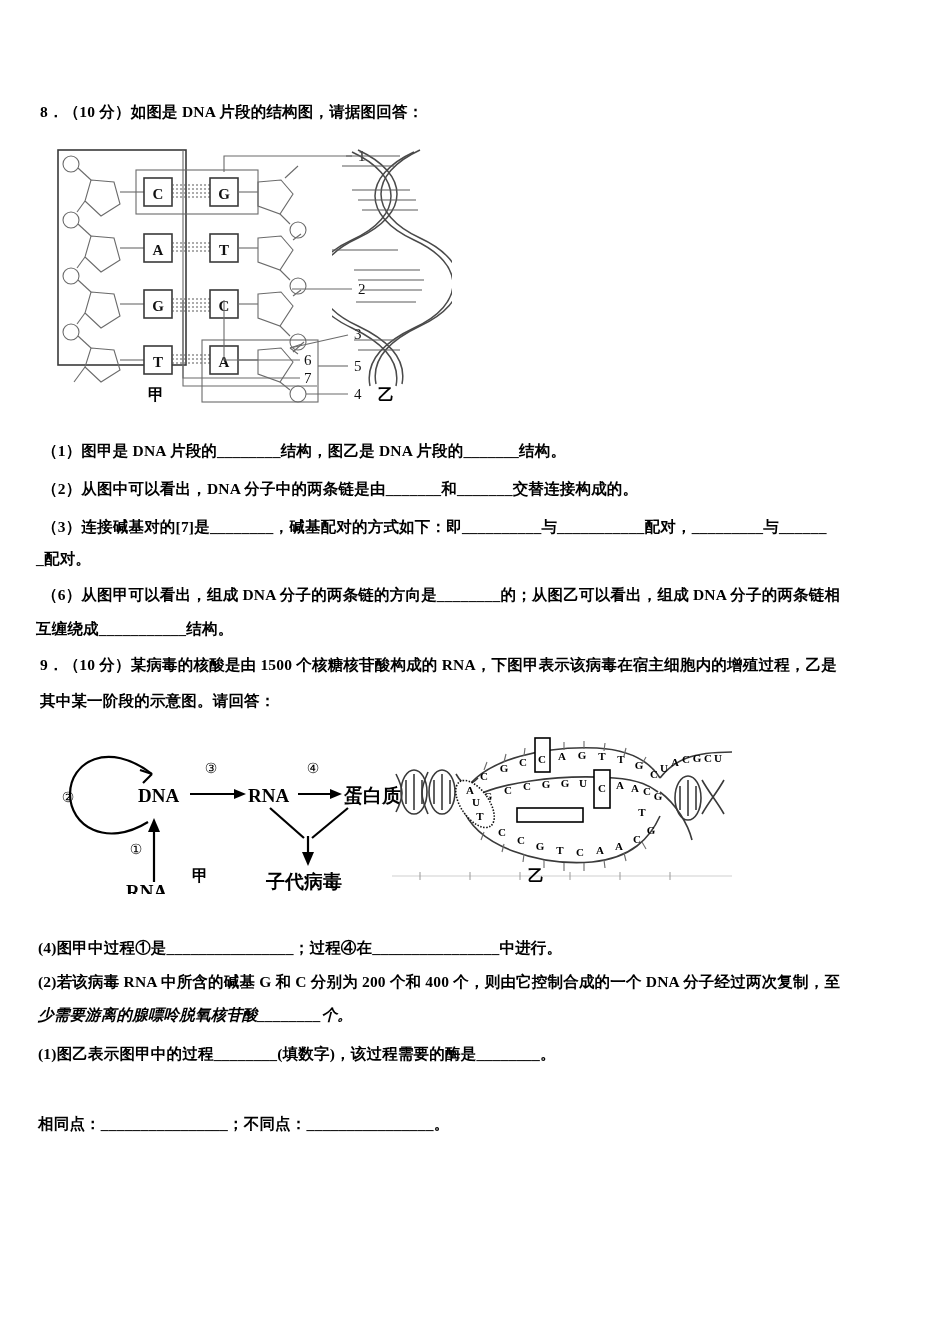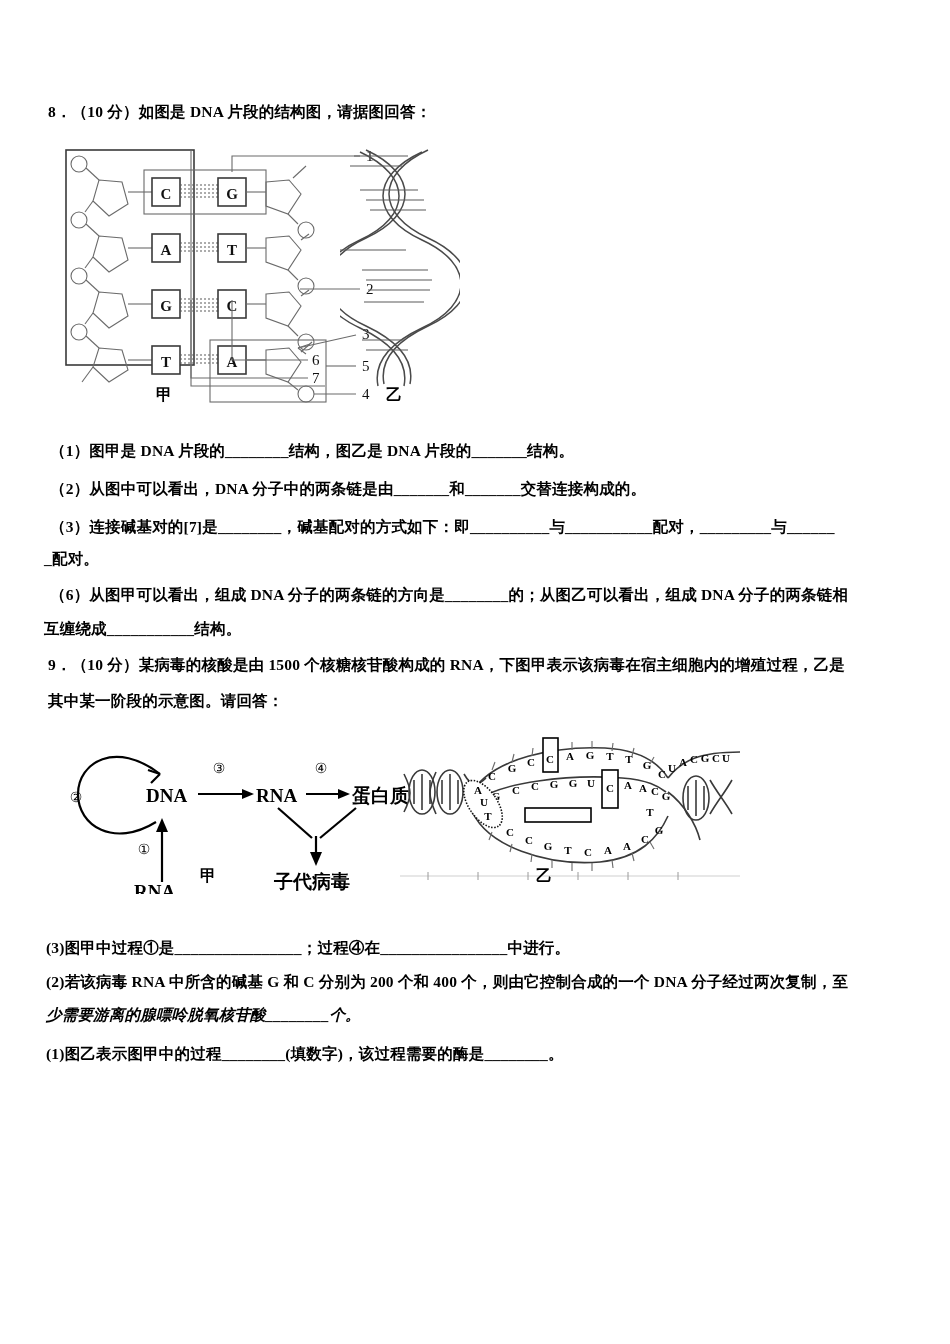--- a/index.html
+++ b/index.html
@@ -10,21 +10,21 @@
   body {
     width: 950px;
     height: 1344px;
     position: relative;
     font-family: "Liberation Serif", "DejaVu Serif", serif;
     color: #000000;
     overflow: hidden;
   }
   .page {
     position: absolute;
-    left: 8px; top: 0;
+    left: 0; top: 0;
     width: 839px;
     height: 1344px;
   }
 
   
   .qline {
     position: absolute;
     font-size: 15.5px;
     line-height: 21px;
     letter-spacing: 0.2px;
@@ -394,19 +394,20 @@
         <line x1="78" y1="142" x2="78" y2="150"></line>
         <line x1="128" y1="142" x2="128" y2="150"></line>
         <line x1="178" y1="142" x2="178" y2="150"></line>
         <line x1="228" y1="142" x2="228" y2="150"></line>
         <line x1="278" y1="142" x2="278" y2="150"></line>
       </g>
     </svg>
   </div>
   <div class="figlabel" style="left:528px; top:866px;">乙</div>
 
-  <div class="qline bold" style="left:38px; top:937px;">(3)图甲中过程①是________________；过程④在________________中进行。</div>
+  <div class="qline bold" style="left:38px; top:937px;">(4)图甲中过程①是________________；过程④在________________中进行。</div>
   <div class="qline bold" style="left:38px; top:971px;">(2)若该病毒 RNA 中所含的碱基 G 和 C 分别为 200 个和 400 个，则由它控制合成的一个 DNA 分子经过两次复制，至</div>
   <div class="qline bold" style="left:38px; top:1004px;font-style:italic;">少需要游离的腺嘌呤脱氧核苷酸________个。</div>
   <div class="qline bold" style="left:38px; top:1043px;">(1)图乙表示图甲中的过程________(填数字)，该过程需要的酶是________。</div>
+  <div class="qline bold" style="left:38px; top:1113px;">相同点：________________；不同点：________________。</div>
 
 
 </div>
 
 </body></html>

